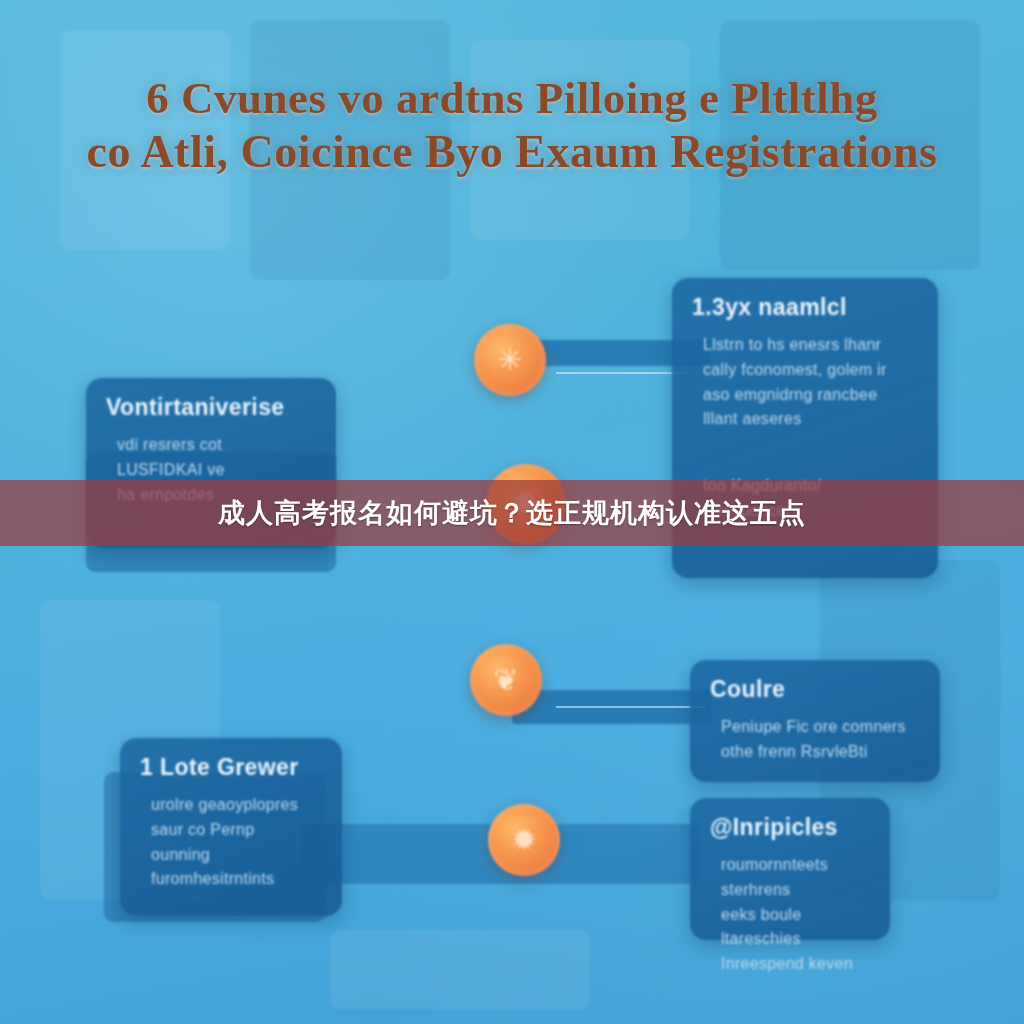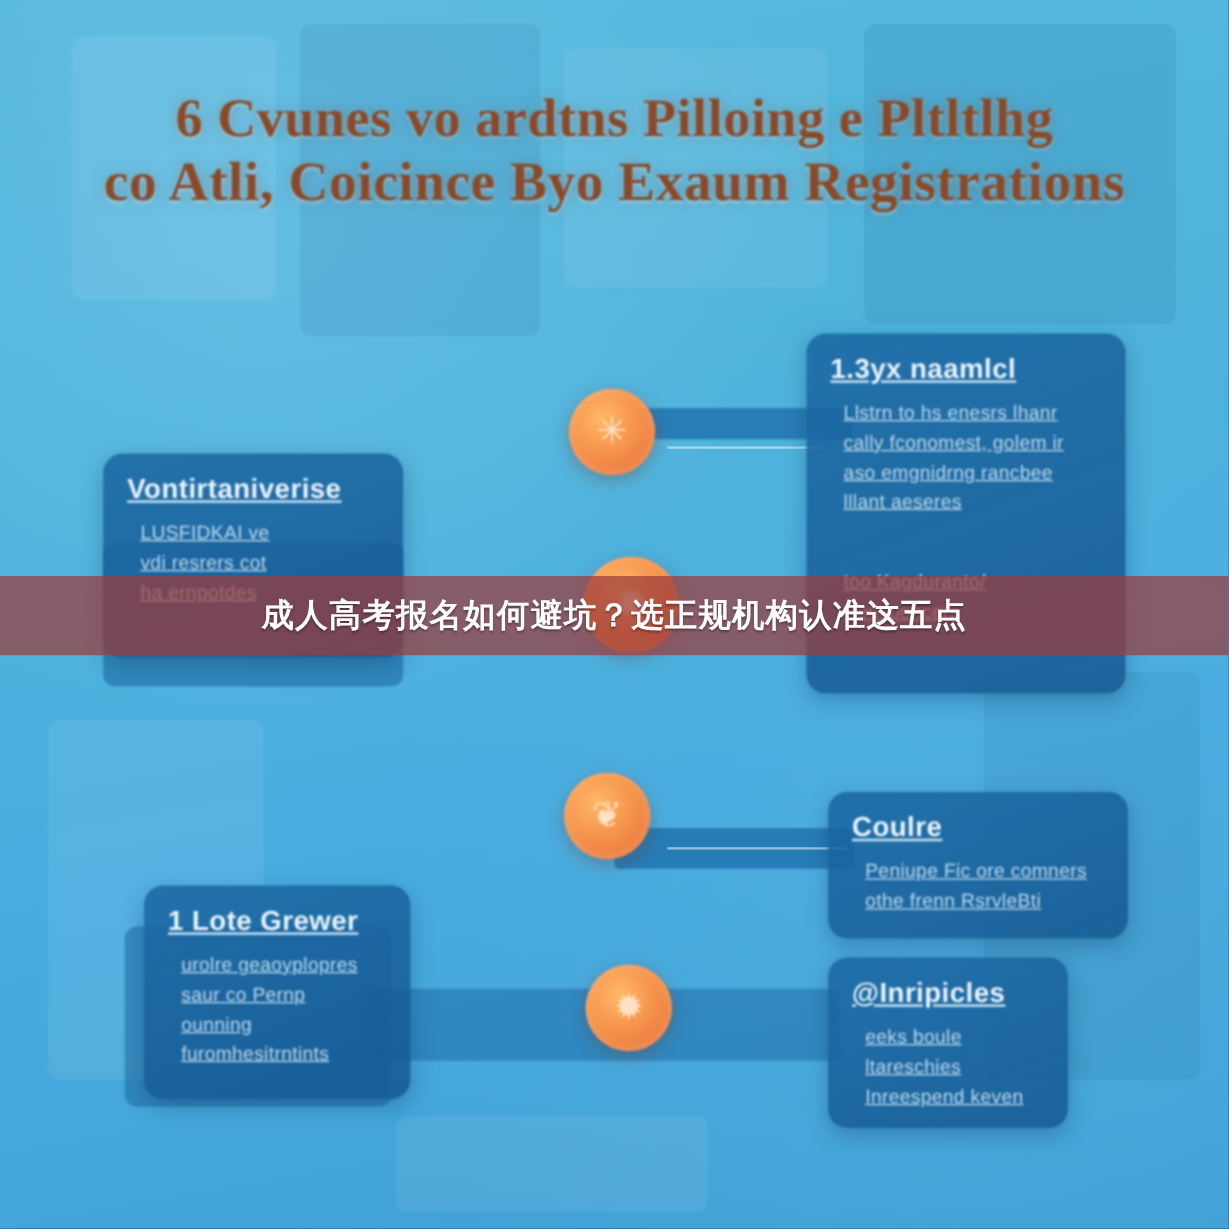--- a/index.html
+++ b/index.html
@@ -57,21 +57,20 @@
   
   .card {
     position: absolute;
     background: linear-gradient(160deg, rgba(28,104,163,0.88), rgba(22,88,146,0.86));
     border-radius: 16px;
     box-shadow: 0 6px 18px rgba(10,50,85,0.30);
     color: #cfe6f5;
     padding: 16px 20px;
     box-sizing: border-box;
     filter: blur(0.9px);
-    text-decoration: underline;
   }
   .card .card-title {
     display: block;
     font-size: 23px;
     font-weight: bold;
     color: #eaf4fb;
     margin-bottom: 12px;
     letter-spacing: 0.4px;
   }
   .card .card-line {
@@ -180,22 +179,22 @@
   <div class="connector" id="conn-4"></div>
   <div class="connector" id="conn-5"></div>
   <div class="connector" id="conn-1"></div>
   <div class="connector" id="conn-2"></div>
   <div class="connector" id="conn-3"></div>
   <div class="thin-line" id="line-1"></div>
   <div class="thin-line" id="line-2"></div>
 
   <div class="card" id="card-left-top">
     <span class="card-title">Vontirtaniverise</span>
+    <span class="card-line">vdi resrers cot</span>
     <span class="card-line">LUSFIDKAI ve</span>
-    <span class="card-line">vdi resrers cot</span>
     <span class="card-line">ha ernpotdes</span>
   </div>
 
   <div class="card" id="card-right-top">
     <span class="card-title">1.3yx naamlcl</span>
     <span class="card-line">Llstrn to hs enesrs lhanr</span>
     <span class="card-line">cally fconomest, golem ir</span>
     <span class="card-line">aso emgnidrng rancbee</span>
     <span class="card-line">lllant aeseres</span>
     <span class="card-line" style="margin-top:42px;">too Kagduranto/</span>
@@ -211,20 +210,21 @@
   </div>
 
   <div class="card" id="card-right-mid">
     <span class="card-title">Coulre</span>
     <span class="card-line">Peniupe Fic ore comners</span>
     <span class="card-line">othe frenn RsrvleBti</span>
   </div>
 
   <div class="card" id="card-right-bottom">
     <span class="card-title">@Inripicles</span>
+    <span class="card-line">roumornnteets sterhrens</span>
     <span class="card-line">eeks boule ltareschies</span>
     <span class="card-line">Inreespend keven</span>
   </div>
 
   <div class="node" id="node-1">
     <span class="glyph">✳</span>
   </div>
   <div class="node" id="node-2">
     <span class="glyph">✺</span>
   </div>

